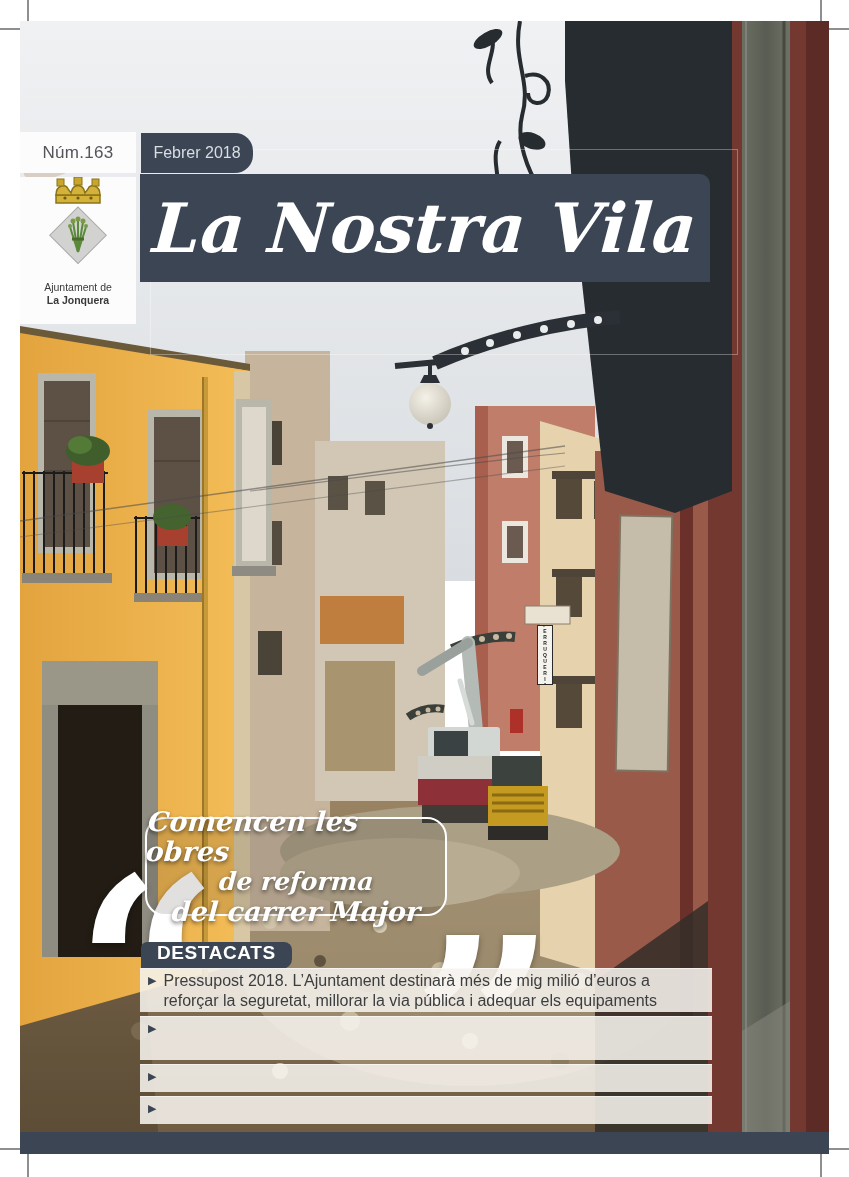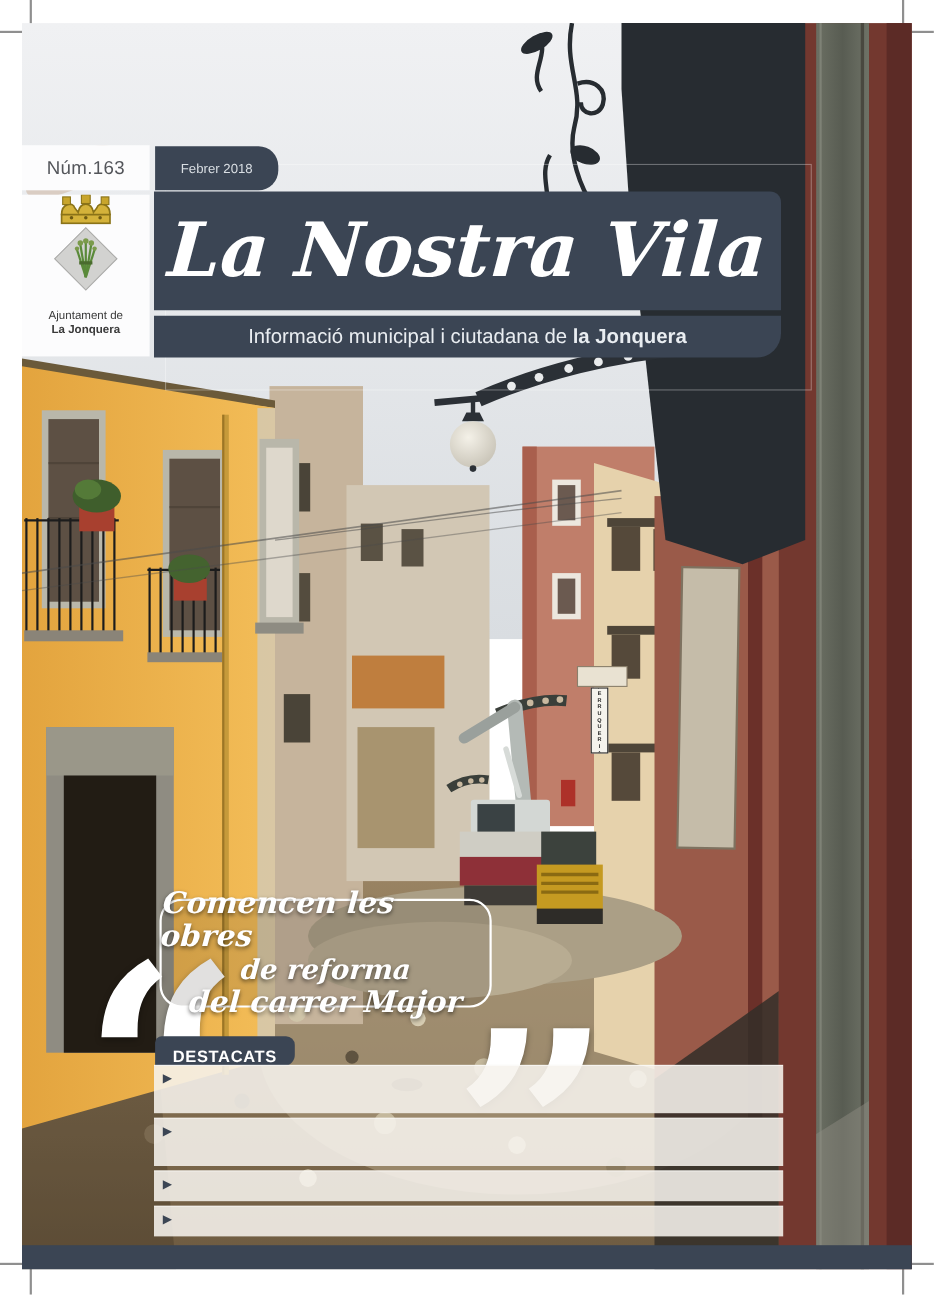--- a/index.html
+++ b/index.html
@@ -8,21 +8,21 @@
   .cropmark{position:absolute;background:#8f8f8f;}
   
   .sheet{position:absolute;left:20px;top:21px;width:809px;height:1133px;overflow:hidden;}
   .photo-svg{position:absolute;left:0;top:0;width:809px;height:1133px;display:block;}
 
   
   .num-box{position:absolute;left:0;top:111px;width:116px;height:41px;background:#fcfcfd;
            display:flex;align-items:center;justify-content:center;color:#53555a;font-size:17px;letter-spacing:.3px;}
   .date-box{position:absolute;left:121px;top:112px;width:112px;height:40px;background:#3b4554;
             border-radius:0 18px 18px 0;display:flex;align-items:center;justify-content:center;
-            color:#d9dee3;font-size:12px;}
+            color:#d9dee3;font-size:16px;}
   .hairline{position:absolute;left:130px;top:128px;width:586px;height:204px;
             border:1px solid rgba(255,255,255,.32);pointer-events:none;}
   .logo-box{position:absolute;left:0;top:156px;width:116px;height:147px;background:#fcfcfd;
             display:flex;flex-direction:column;align-items:center;justify-content:flex-start;padding-top:0;box-sizing:border-box;}
   .logo-org{font-size:10.5px;color:#3a3a3a;line-height:13px;text-align:center;}
   .logo-org .b{font-weight:bold;}
 
   .banner{position:absolute;left:120px;top:153px;width:570px;height:108px;background:#3b4554;
           border-radius:0 10px 0 0;display:flex;align-items:center;justify-content:center;}
   .banner .title{font-family:"DejaVu Serif",serif;font-style:italic;font-weight:bold;
@@ -39,22 +39,22 @@
   .qm-close{left:392px;top:1008px;}
   .quote-box{position:absolute;left:125px;top:796px;width:298px;height:95px;
              border:2.5px solid #ffffff;border-radius:20px;background:rgba(45,35,25,.14);
              display:flex;flex-direction:column;align-items:center;justify-content:center;}
   .quote-line{font-family:"DejaVu Serif",serif;font-style:italic;font-weight:bold;color:#ffffff;
               line-height:30px;text-shadow:0 2px 4px rgba(0,0,0,.55);transform:skewX(-4deg);}
   .ql1{font-size:27px;} .ql2{font-size:25px;} .ql3{font-size:27px;}
 
   
   .destacats-label{position:absolute;left:121px;top:921px;height:27px;padding:0 16px;background:#3b4554;
-                   border-radius:6px 8px 10px 0;display:flex;align-items:flex-end;color:#ffffff;
-                   font-size:15px;font-weight:bold;letter-spacing:.6px;}
+                   border-radius:6px 8px 10px 0;display:flex;align-items:flex-start;color:#ffffff;
+                   font-size:19px;font-weight:bold;letter-spacing:.6px;}
   .hl-row{position:absolute;left:120px;width:572px;background:rgba(246,243,237,.88);
           box-shadow:inset 0 1px 0 rgba(255,255,255,.55);display:flex;align-items:flex-start;
           padding:3px 10px 0 8px;box-sizing:border-box;color:#3c3d3f;font-size:16px;line-height:20px;}
   .hl-row .tri{color:#3b4554;font-size:11px;line-height:20px;margin-right:7px;flex:0 0 auto;
                font-family:"DejaVu Sans",sans-serif;}
   .row1{top:947px;height:44px;}
   .row2{top:995px;height:44px;}
   .row3{top:1043px;height:28px;white-space:nowrap;overflow:hidden;}
   .row4{top:1075px;height:28px;white-space:nowrap;overflow:hidden;}
   .footer-bar{position:absolute;left:0;top:1111px;width:809px;height:22px;background:#3b4554;}
@@ -328,38 +328,35 @@
     </svg>
     <div class="logo-org">
       <div>Ajuntament de</div>
       <div class="b">La Jonquera</div>
     </div>
   </div>
 
   <div class="banner">
     <span class="title">La Nostra Vila</span>
   </div>
-  <div class="subbar">
-    <span>Informació municipal i ciutadana de</span>
-    <span class="b">la Jonquera</span>
-  </div>
 
   <span class="quote-mark qm-open">“</span>
   <div class="quote-box">
     <div class="quote-line ql1">Comencen les obres</div>
     <div class="quote-line ql2">de reforma</div>
     <div class="quote-line ql3">del carrer Major</div>
   </div>
   <span class="quote-mark qm-close">”</span>
 
   <div class="destacats-label">
     <span>DESTACATS</span>
   </div>
   <div class="hl-row row1">
     <span class="tri">▶</span>
+    <span>Pressupost 2018. L’Ajuntament destinarà més de mig milió d’euros a reforçar la seguretat, millorar la via pública i adequar els equipaments</span>
   </div>
   <div class="hl-row row2">
     <span class="tri">▶</span>
   </div>
   <div class="hl-row row3">
     <span class="tri">▶</span>
   </div>
   <div class="hl-row row4">
     <span class="tri">▶</span>
   </div>

